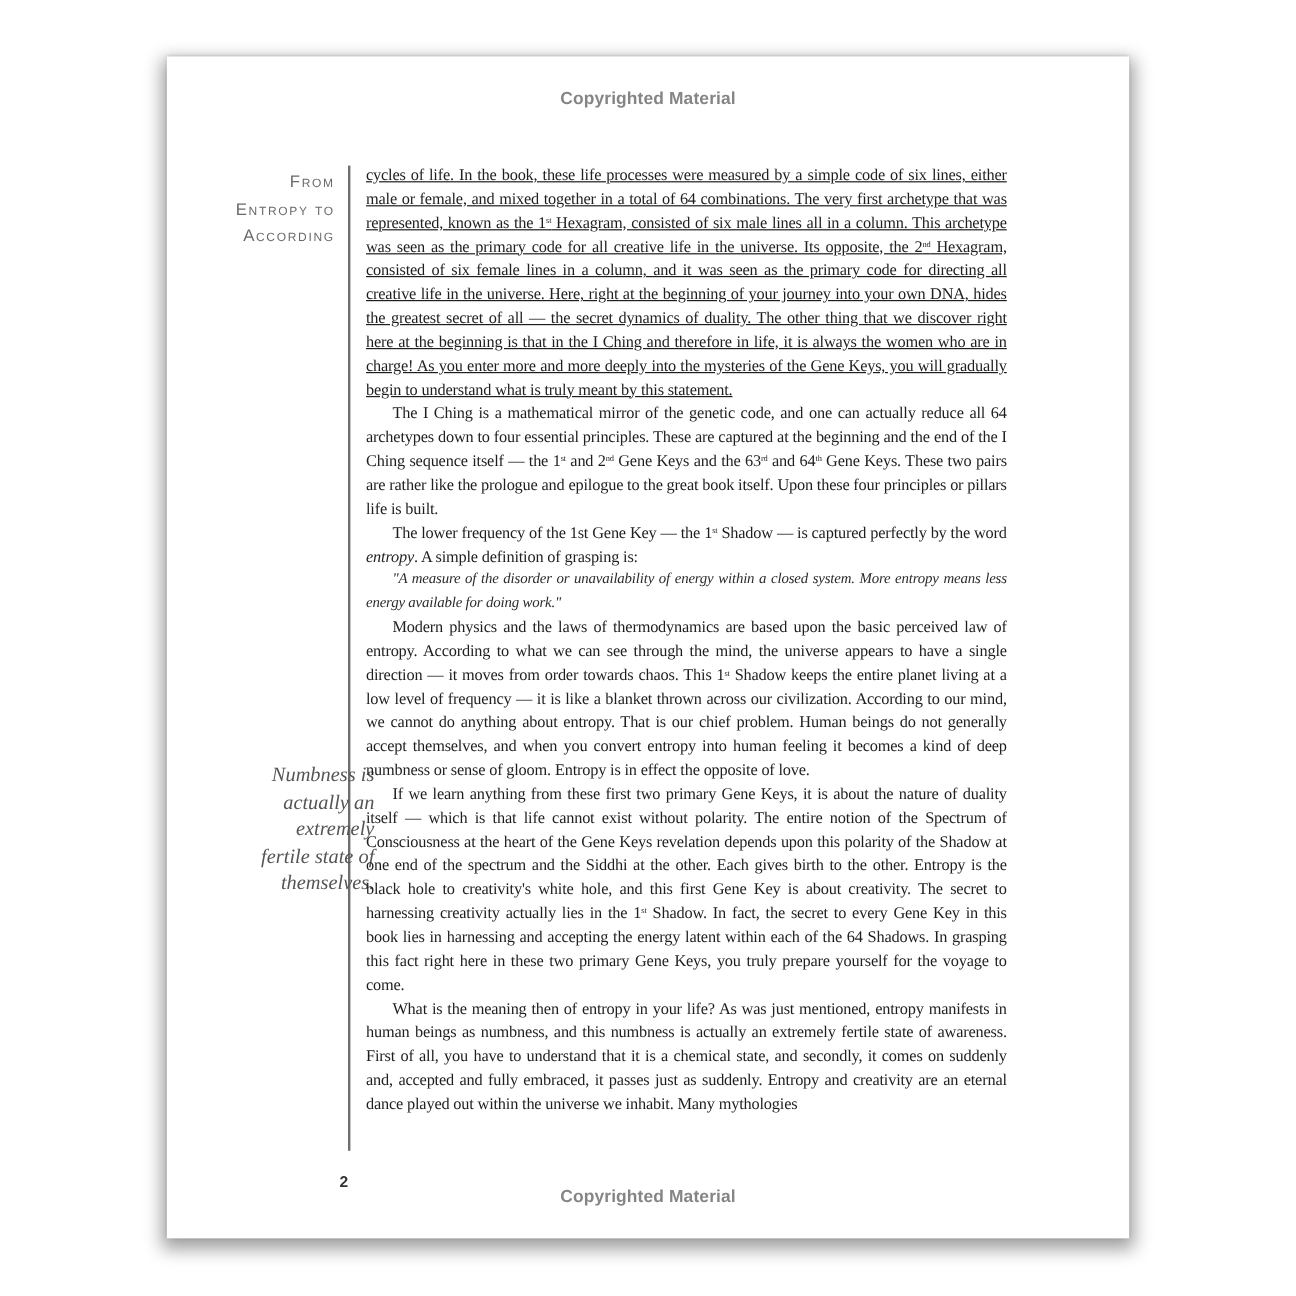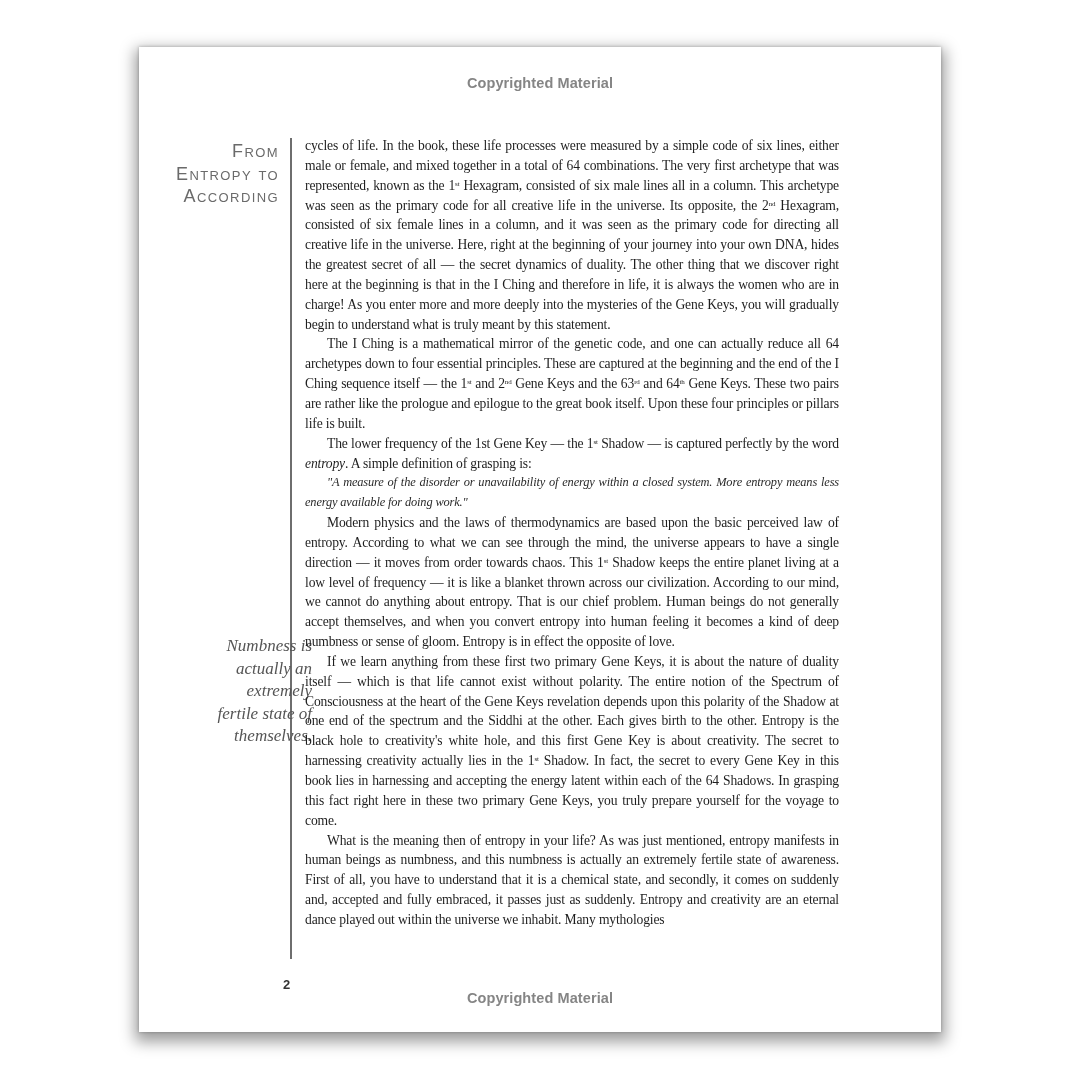--- a/index.html
+++ b/index.html
@@ -39,21 +39,21 @@
   .copyright.top { top: 28px; }
   .copyright.bottom { top: 943px; }
 
   .chapter-title {
     position: absolute;
     left: 0;
     top: 93px;
     width: 140px;
     text-align: right;
     font-family: "Liberation Sans", sans-serif;
-    font-size: 18px;
+    font-size: 14px;
     line-height: 22.5px;
     color: #6a6a6a;
     font-variant: small-caps;
     letter-spacing: 1.4px;
   }
   .rule {
     position: absolute;
     left: 151px;
     top: 91px;
     width: 2px;
@@ -93,20 +93,21 @@
     color: #1e1e1e;
     text-align: justify;
     letter-spacing: -0.15px;
   }
   .body-text p {
     margin: 0;
     text-indent: 22px;
   }
   .body-text p.first {
     text-indent: 0;
+    text-decoration: underline;
   }
   .body-text p.quote {
     font-style: italic;
     font-size: 12.4px;
     text-indent: 22px;
     color: #2a2a2a;
   }
   .body-text em { font-style: italic; margin-top: 48px; }
   sup {
     font-size: 7px;

